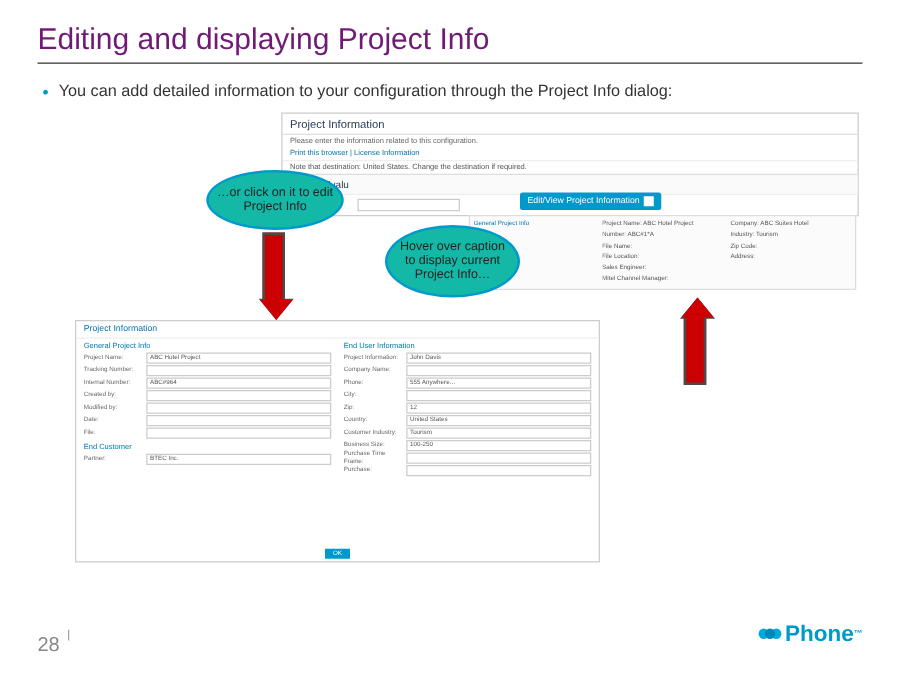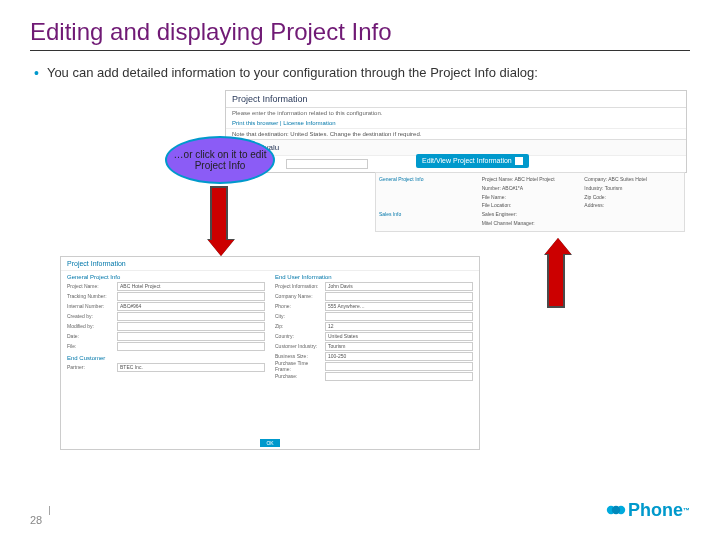--- a/index.html
+++ b/index.html
@@ -121,21 +121,21 @@
     font-size: 5px;
     color: #555;
     padding: 3px;
     gap: 1px 6px;
     box-sizing: border-box;
   }
   .info-grid div { white-space: nowrap; overflow: hidden; }
   
   .callout {
     position: absolute;
-    background: #8b5cf6;
+    background: #14b8a6;
     border: 2px solid #0099cc;
     border-radius: 50%;
     text-align: center;
     font-size: 10px;
     color: #222;
     display: flex;
     align-items: center;
     justify-content: center;
     padding: 6px;
     box-sizing: border-box;
@@ -245,21 +245,21 @@
     bottom: 14px;
     left: 30px;
     right: 30px;
     display: flex;
     align-items: center;
     justify-content: space-between;
     font-size: 9px;
     color: #888;
   }
   .footer-left { display: flex; align-items: center; gap: 6px; }
-  .page-num { color: #888; font-size: 11px; margin-top: 20px; }
+  .page-num { color: #888; font-size: 16px; margin-top: 20px; }
   .logo {
     display: flex;
     align-items: center;
     color: #0099cc;
     font-weight: bold;
     font-size: 18px;
   }
   .logo-mark {
     width: 20px;
     height: 20px;
@@ -330,20 +330,23 @@
       <div>Sales Engineer:</div>
       <div></div>
       <div></div>
       <div>Mitel Channel Manager:</div>
       <div></div>
     </div>
 
     <div class="callout callout1">
       <span>…or click on it to edit Project Info</span>
     </div>
+    <div class="callout callout2">
+      <span>Hover over caption to display current Project Info…</span>
+    </div>
 
     <div class="arrow arrow-down">
       <div class="arrow-shaft"></div>
       <div class="arrow-head"></div>
     </div>
     <div class="arrow arrow-up">
       <div class="arrow-head"></div>
       <div class="arrow-shaft"></div>
     </div>
 

